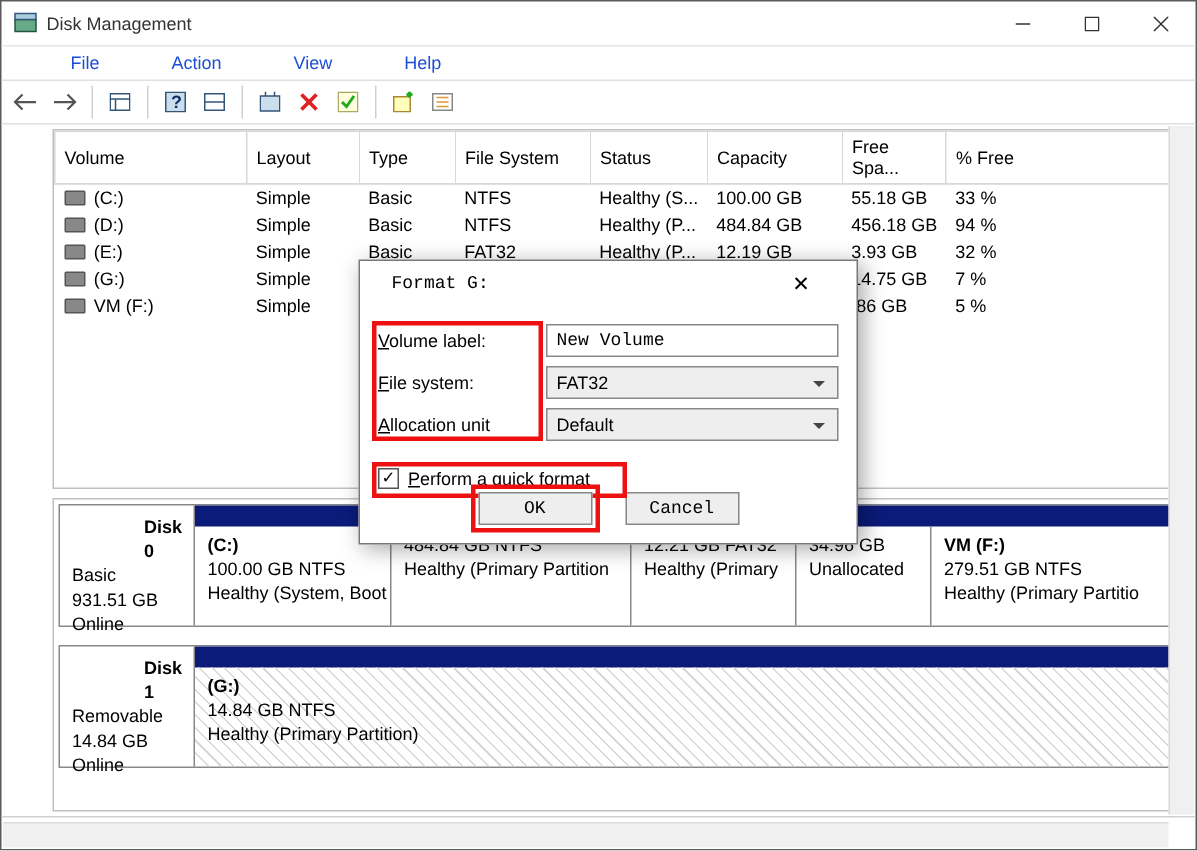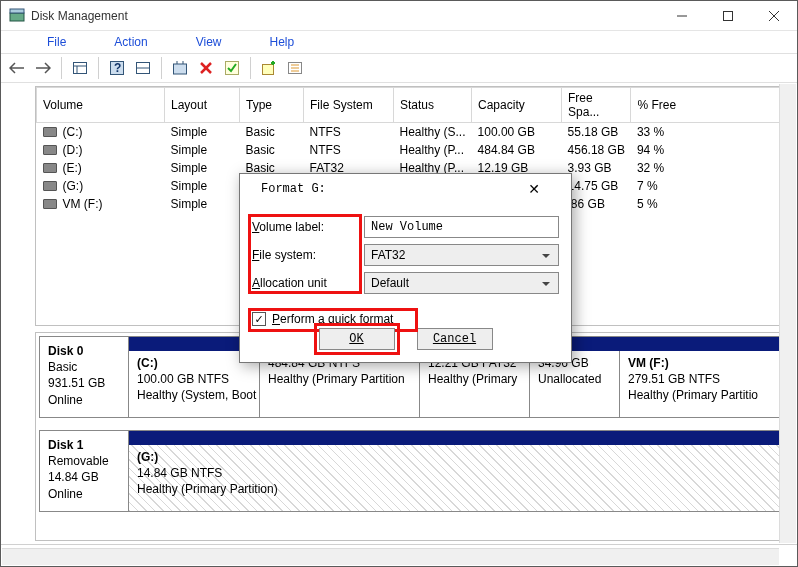--- a/index.html
+++ b/index.html
@@ -18,21 +18,21 @@
   .tsep { width:1px; height:22px; background:#d0d0d0; margin:0 4px; }
   .content { height: calc(100% - 30px - 22px - 30px - 22px); overflow:hidden; display:flex; flex-direction:column;padding-left:31px; }
   .tablewrap { border:1px solid #c0c0c0; margin:3px; flex:0 0 auto; height:240px; overflow:hidden; }
   table.vol { width:100%; border-collapse:collapse; }
   table.vol th { text-align:left; font-weight:400; background:#fff; border:1px solid #d8d8d8; padding:3px 6px; position:relative; height:20px; }
   table.vol td { padding:2px 6px; white-space:nowrap; }
   .volicon { width:14px; height:10px; display:inline-block; background:#888; margin-right:6px; border-radius:1px; position:relative; top:1px; border:1px solid #555;}
   .diskpanel { border:1px solid #c0c0c0; margin:3px; flex:1; overflow:auto; background:#fff; padding:3px 3px 0 3px;}
   .diskrow { display:flex; border:1px solid #888; margin-bottom:12px; height:82px; }
   .diskleft { width:100px; border-right:1px solid #888; padding:6px 8px; font-size:11px; line-height:1.35; }
-  .diskleft .dname { font-weight:700; }
+  .diskleft .dname { font-weight:700;margin-left:48px; }
   .diskright { flex:1; display:flex; flex-direction:column; }
   .sbar { height:14px; background:#0a1b7a; }
   .parts { flex:1; display:flex; }
   .part { border-left:1px solid #888; padding:4px 8px; font-size:11px; line-height:1.35; overflow:hidden; white-space:nowrap; }
   .part:first-child { border-left:none; }
   .part .pname { font-weight:700; }
   .hatched { background-image: repeating-linear-gradient(45deg,#d8d8d8 0,#d8d8d8 1px,transparent 1px,transparent 6px); }
   .legend { height:22px; border-top:1px solid #d0d0d0; display:flex; align-items:center; gap:16px; padding:0 10px; font-size:11px;}
   .legend .sw { width:12px; height:12px; display:inline-block; margin-right:6px; vertical-align:middle;}
   .sw.black { background:#000; }
@@ -44,21 +44,21 @@
   .dlg-title { height:30px; display:flex; align-items:center; padding:0 21px; }
   .dlg-title .t { flex:1; font-family: "Courier New", monospace; font-size:12px;}
   .dlg-close { width:32px; text-align:center; font-size:14px; }
   .dlg-body { padding:6px 12px 12px 12px; font-family: "Courier New", monospace; font-size:11px;}
   .dlg-row { display:flex; align-items:center; margin:6px 0; }
   .dlg-row label { width:112px; }
   .dlg-row input[type=text] { flex:1; height:22px; border:1px solid #888; padding:0 6px; font-family:"Courier New",monospace;}
   .combo { flex:1; height:22px; border:1px solid #888; background:#eee; display:flex; align-items:center; padding:0 6px; position:relative;}
   .combo:after { content:""; position:absolute; right:8px; top:9px; border:4px solid transparent; border-top-color:#444;}
   .hl-red-box { position:absolute; border:3px solid #e11; pointer-events:none; }
-  .dlg-btns { display:flex; justify-content:center; gap:22px; margin-top:0;text-decoration:underline;}
+  .dlg-btns { display:flex; justify-content:center; gap:22px; margin-top:0;}
   .dlg-btn { width:76px; height:22px; border:1px solid #888; background:#eee; display:flex; align-items:center; justify-content:center; font-family:"Courier New",monospace;}
   .chk { width:14px; height:14px; border:1px solid #555; margin-right:6px; display:inline-flex; align-items:center; justify-content:center; font-size:11px; line-height:1;}
   .under { text-decoration:underline; }
   
 </style>
 </head>
 <body>
 
 <div class="window">
 

